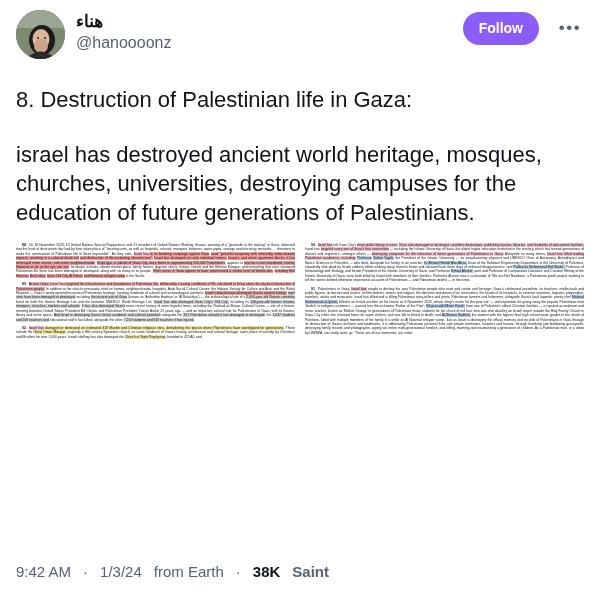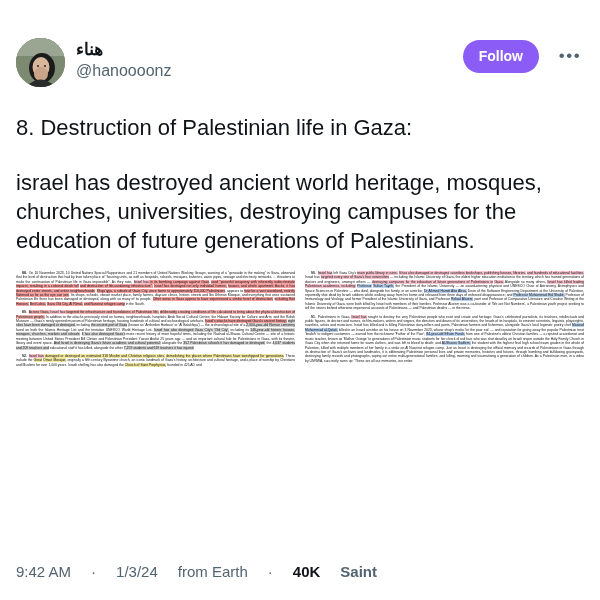--- a/index.html
+++ b/index.html
@@ -20,21 +20,20 @@
     height: 600px;
     box-sizing: border-box;
     padding: 10px 16px 0 16px;
   }
   
   .header {
     display: flex;
     align-items: flex-start;
     gap: 11px;
     height: 62px;
-    margin-top: 28px;
   }
   .avatar {
     width: 49px;
     height: 49px;
     border-radius: 50%;
     flex: 0 0 49px;
     overflow: hidden;
     background: #6f7d66;
     position: relative;
   }
@@ -143,21 +142,21 @@
   
   .footer {
     position: absolute;
     left: 16px;
     bottom: 18px;
     font-size: 15px;
     color: #536471;
     line-height: 20px;
     display: flex;
     align-items: center;
-    gap: 20px;
+    gap: 12px;
     white-space: nowrap;
   }
   .footer .sep { color: #536471; }
   .footer .views-count {
     color: #0f1419;
     font-weight: bold;
   }
   .footer .views-label { color: #536471; font-weight: bold; }
   .footer .time, .footer .date, .footer .src { color: #536471; }
 </style>
@@ -213,17 +212,17 @@
       </p>
     </div>
   </div>
 
   <div class="footer">
     <span class="time">9:42 AM</span>
     <span class="sep">·</span>
     <span class="date">1/3/24</span>
     <span class="src">from Earth</span>
     <span class="sep">·</span>
-    <span class="views-count">40K</span>
+    <span class="views-count">38K</span>
     <span class="views-label">Saint</span>
   </div>
 
 </div>
 
 </body></html>

